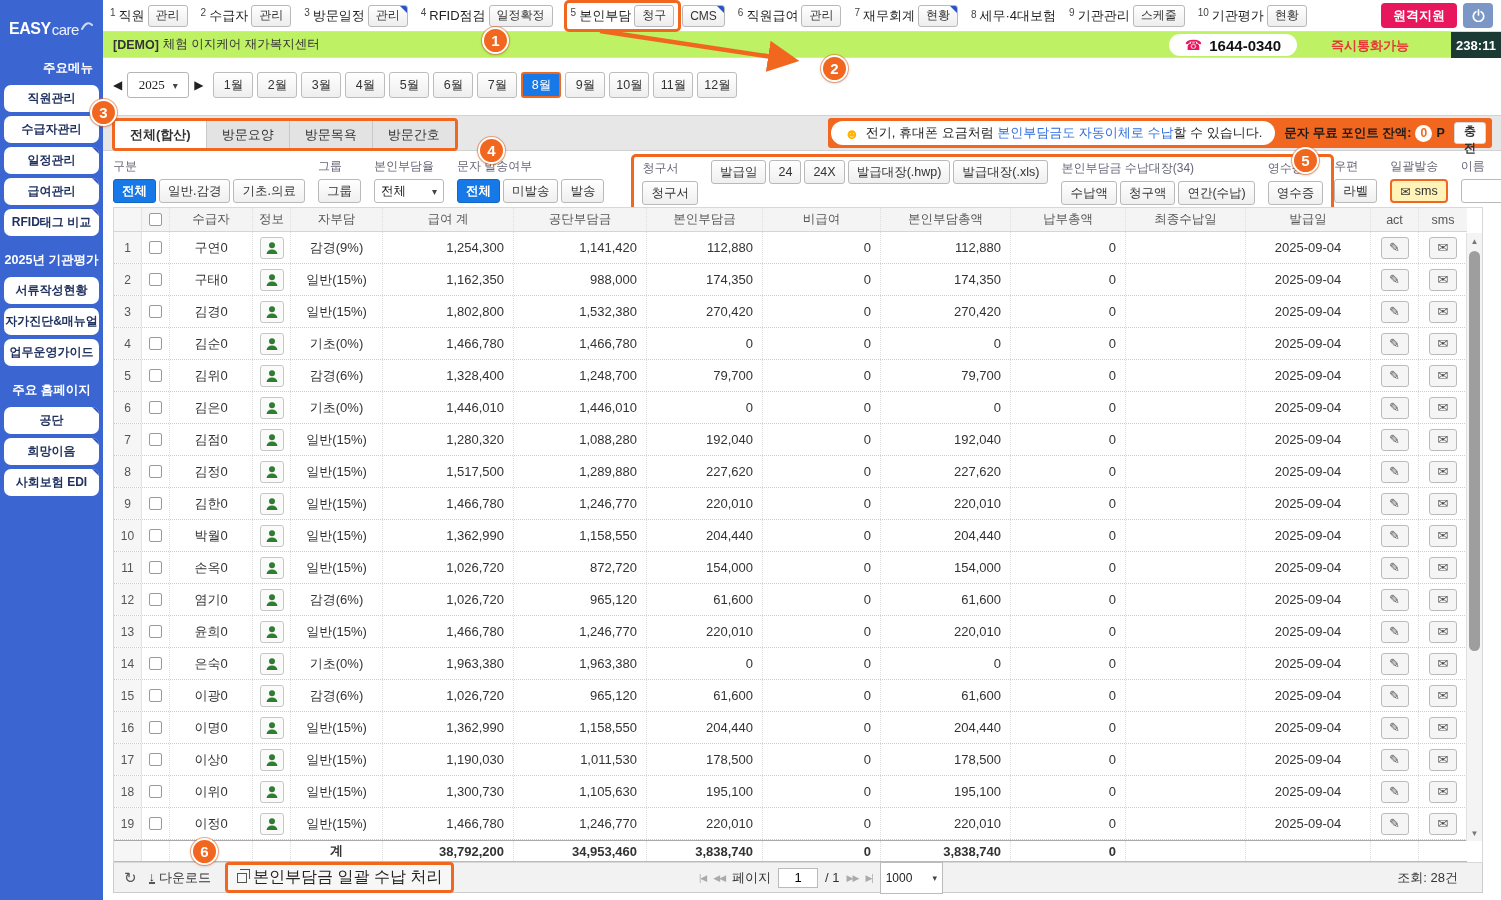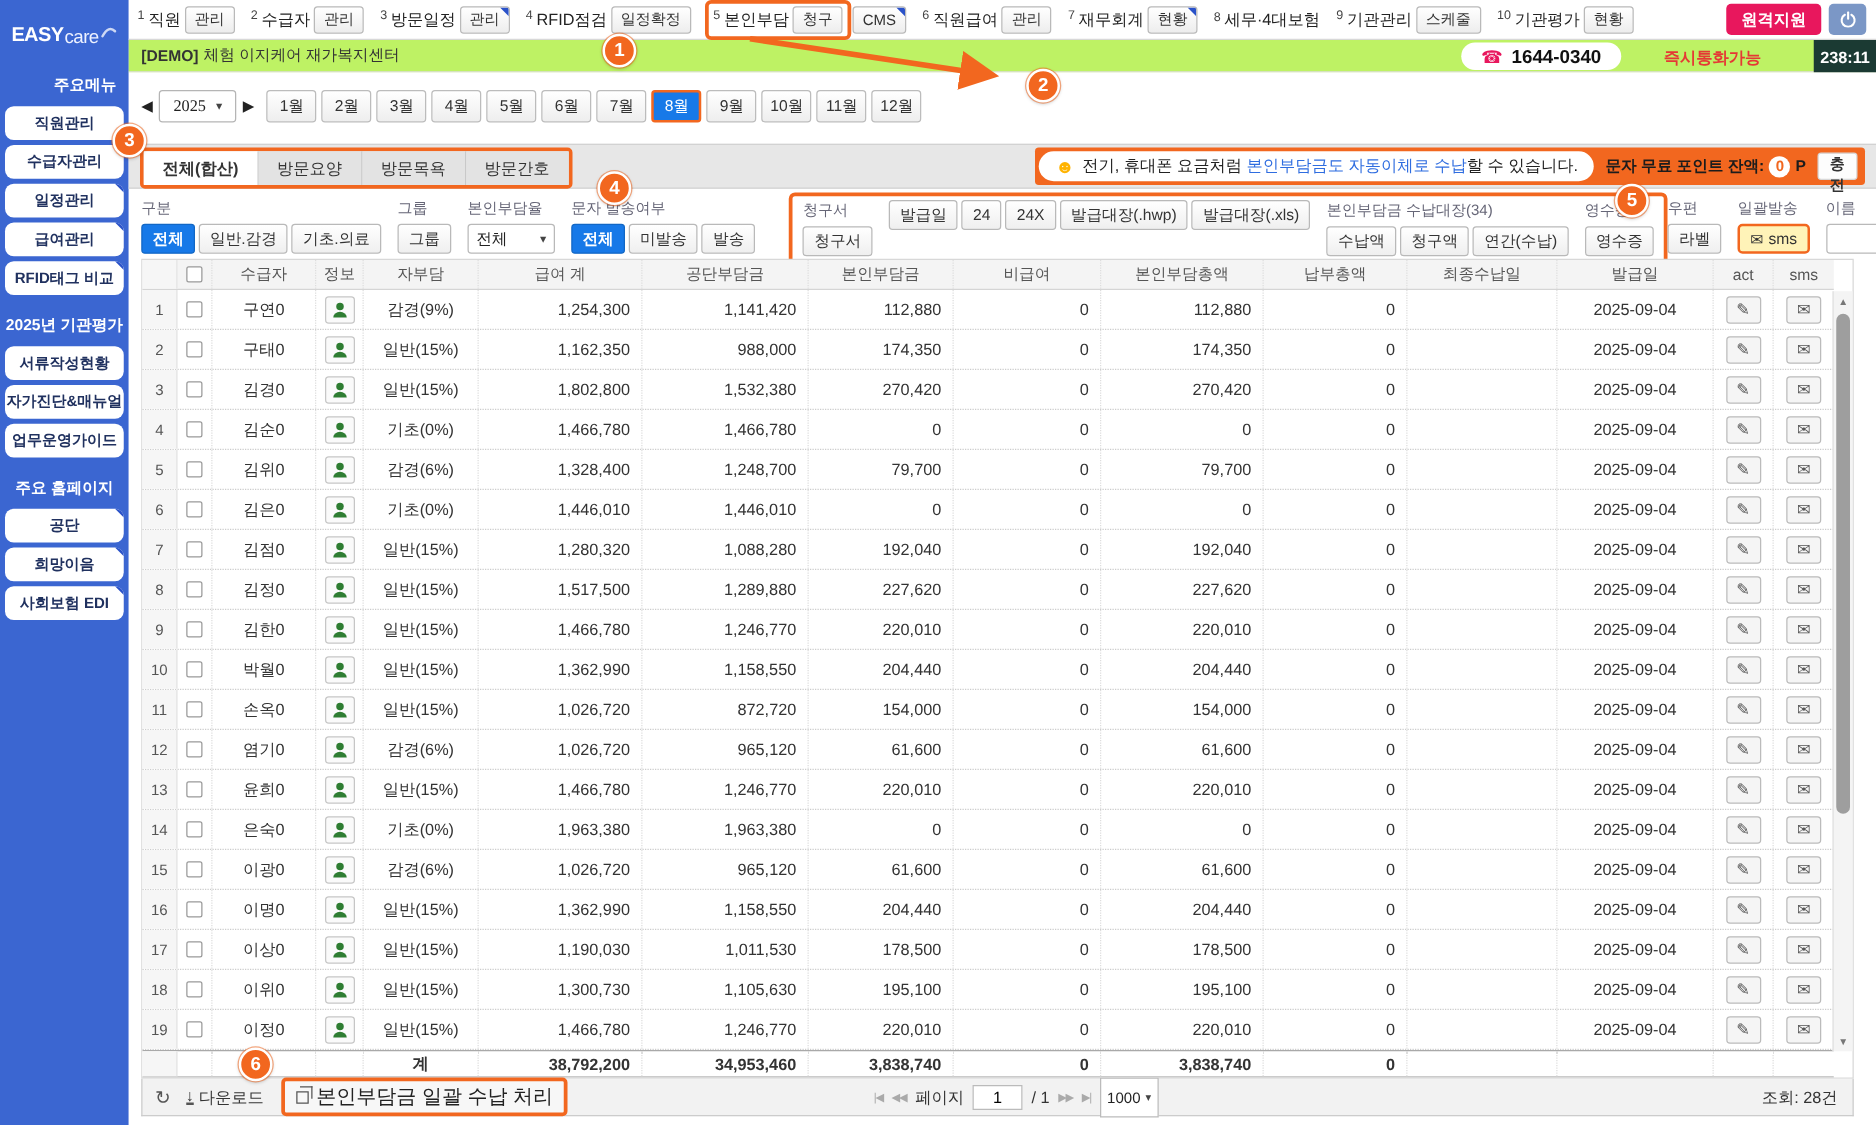--- a/index.html
+++ b/index.html
@@ -143,22 +143,22 @@
   #annot-box6 { display:flex; align-items:center; gap:6px; border:3px solid #f2671f; border-radius:4px;
     padding:2px 9px; margin-left:2px; background:#f7f7f7; cursor:pointer; }
   .ic-copy { position:relative; width:10px; height:10px; border:1.5px solid #555; background:#f7f7f7; }
   .ic-copy::before { content:""; position:absolute; left:2px; top:-5px; width:9px; height:9px;
     border:1.5px solid #555; border-left:none; border-bottom:none; }
   #pagination { position:absolute; left:585px; display:flex; align-items:center; gap:7px; }
   .pg-ic { font-size:9px; color:#aaa; letter-spacing:-1px; cursor:pointer; background:none; border:none; }
   .pg-label { font-size:13px; color:#333; }
   #page-input { width:40px; height:20px; border:1px solid #bbb; text-align:center; font-size:13px; background:#fff; }
   #pagesize { height:32px; border:1px solid #bbb; background:#fff; font-size:12px; display:flex;
-    align-items:center; gap:4px; padding:0 5px; cursor:pointer; }
-  #result-count { position:absolute; right:12px; font-size:13px; color:#333; }
+    align-items:center; gap:20px; padding:0 5px; cursor:pointer; }
+  #result-count { position:absolute; right:24px; font-size:13px; color:#333; }
   
   #annot-layer { position:absolute; left:0; top:0; width:1501px; height:900px; pointer-events:none; z-index:50; }
   .acircle { position:absolute; width:27px; height:27px; border-radius:50%; background:#f2671f;
     border:2px solid #fff; box-shadow:0 0 0 1px rgba(242,103,31,.55), 0 1px 3px rgba(0,0,0,.25);
     color:#fff; font-weight:bold; font-size:15px; display:flex; align-items:center; justify-content:center; }
 </style>
 </head>
 <body>
 
 <div id="page">

